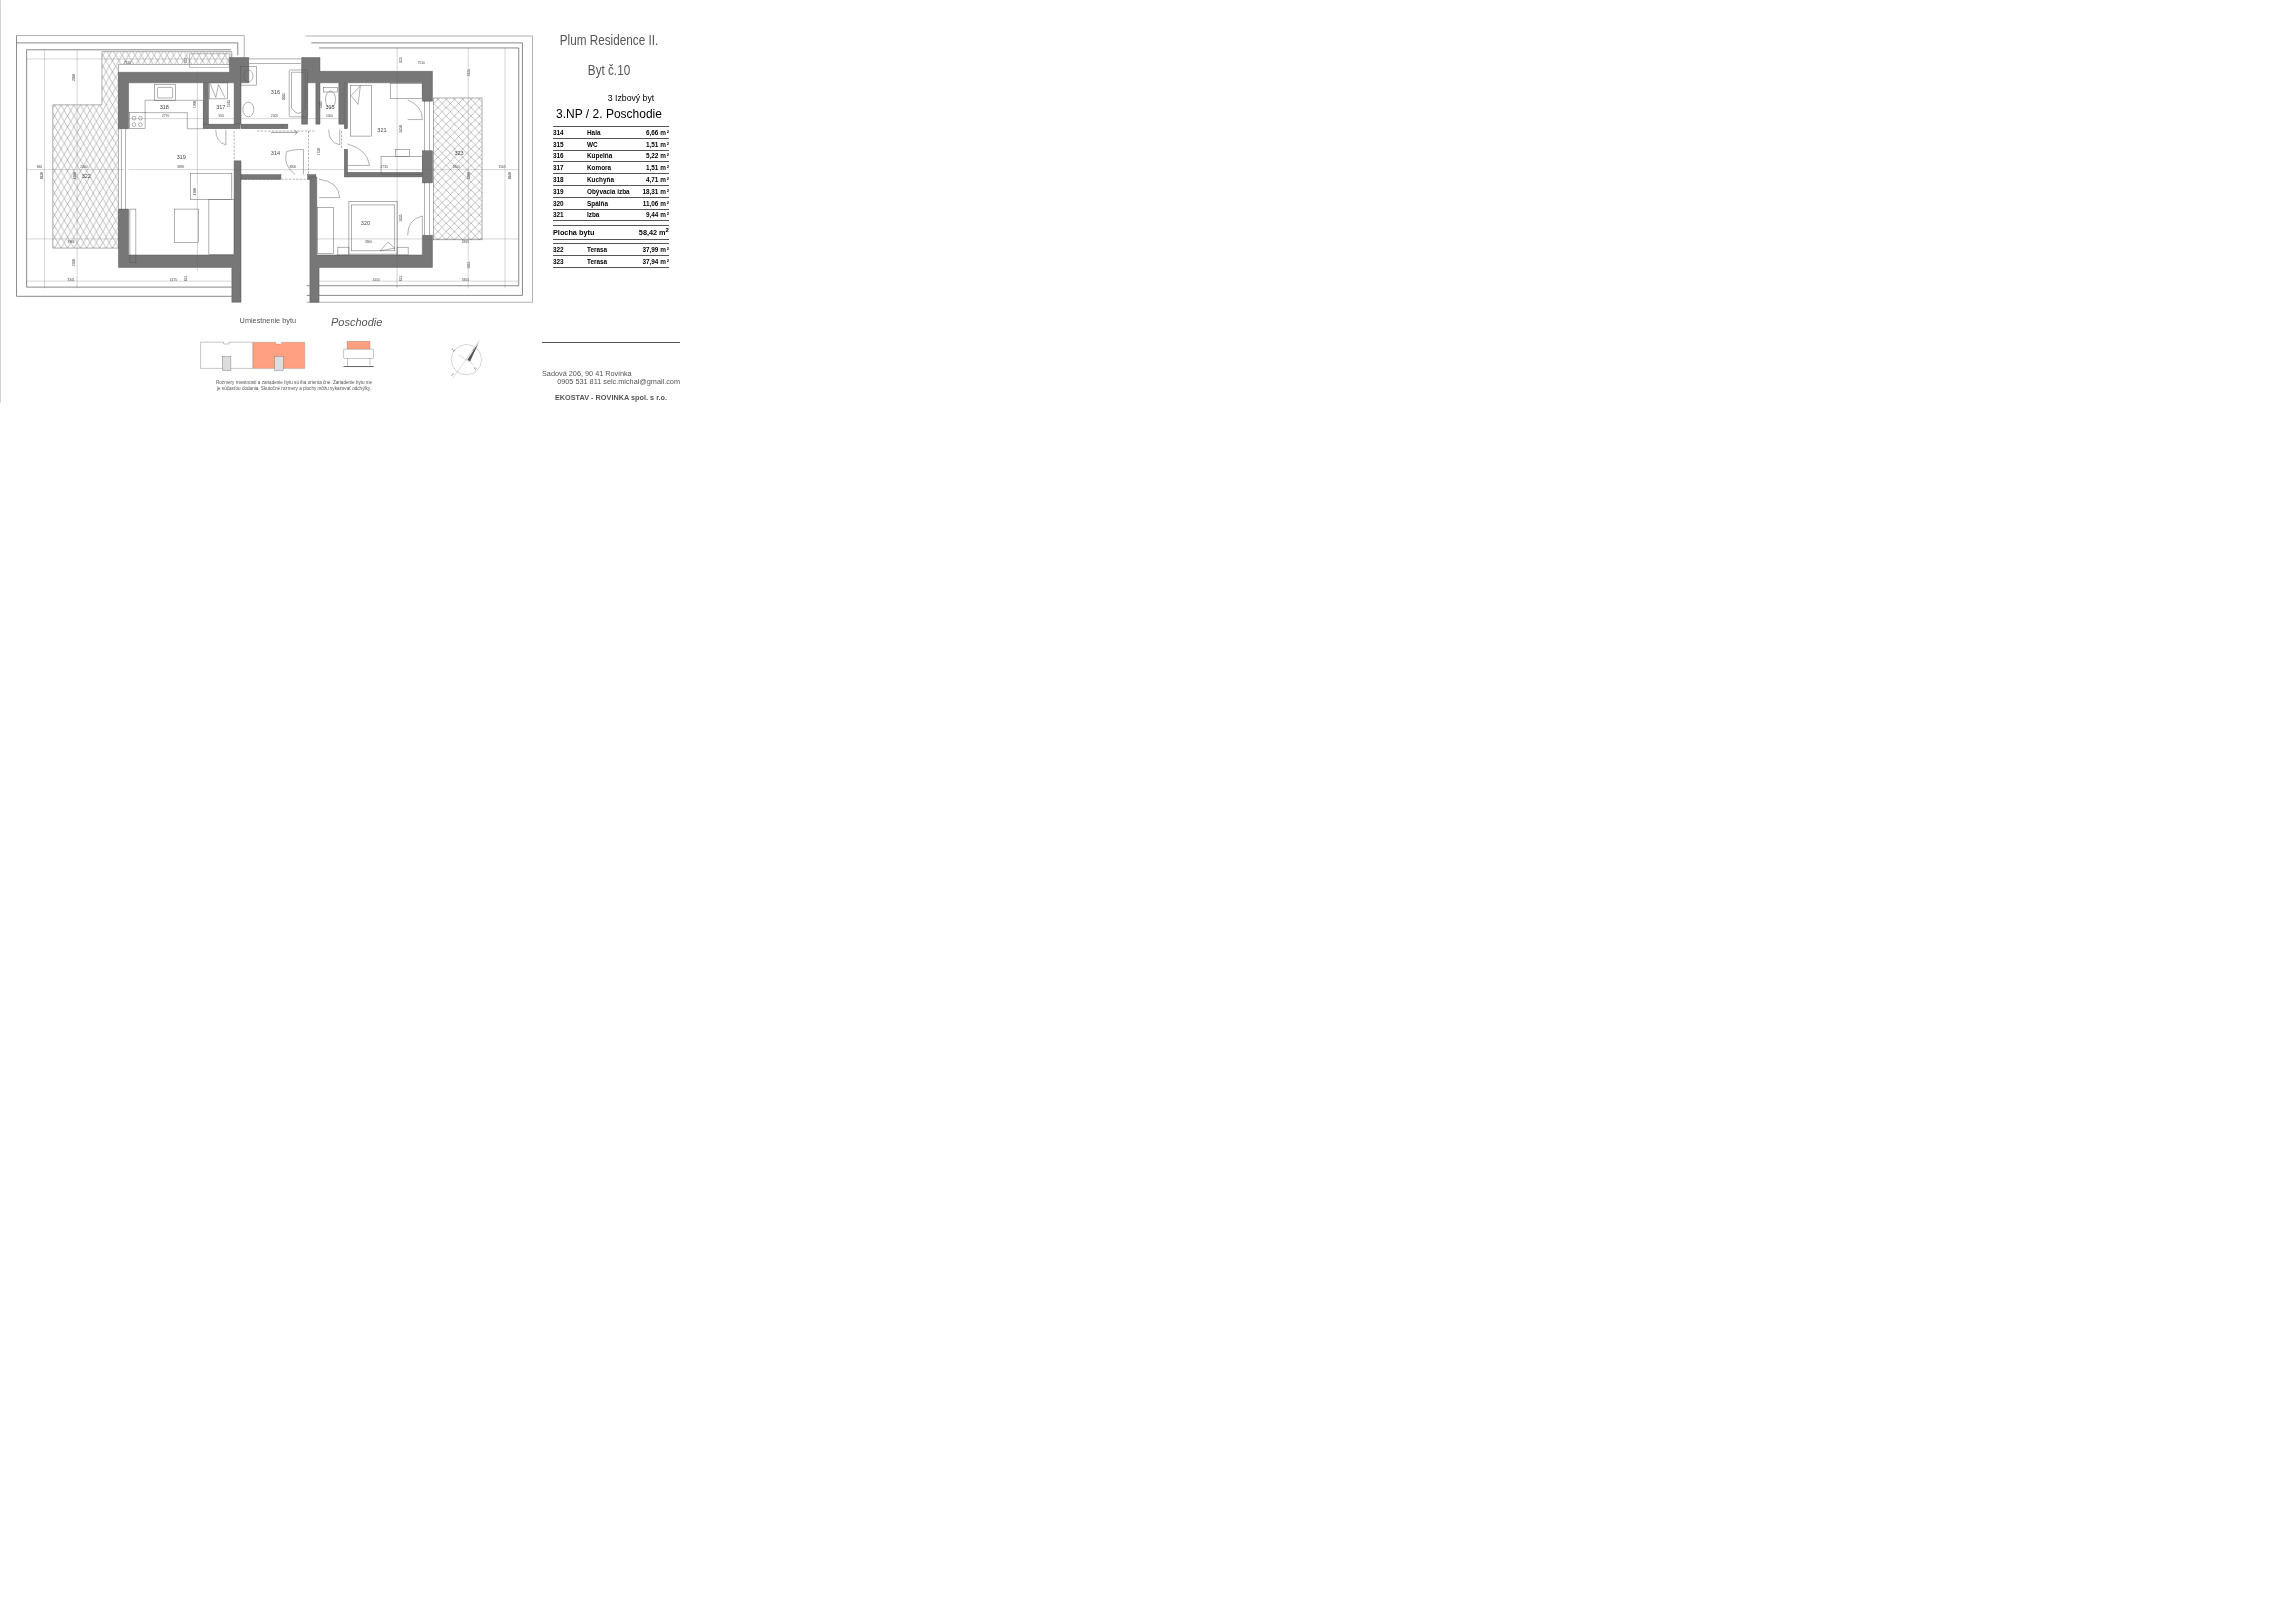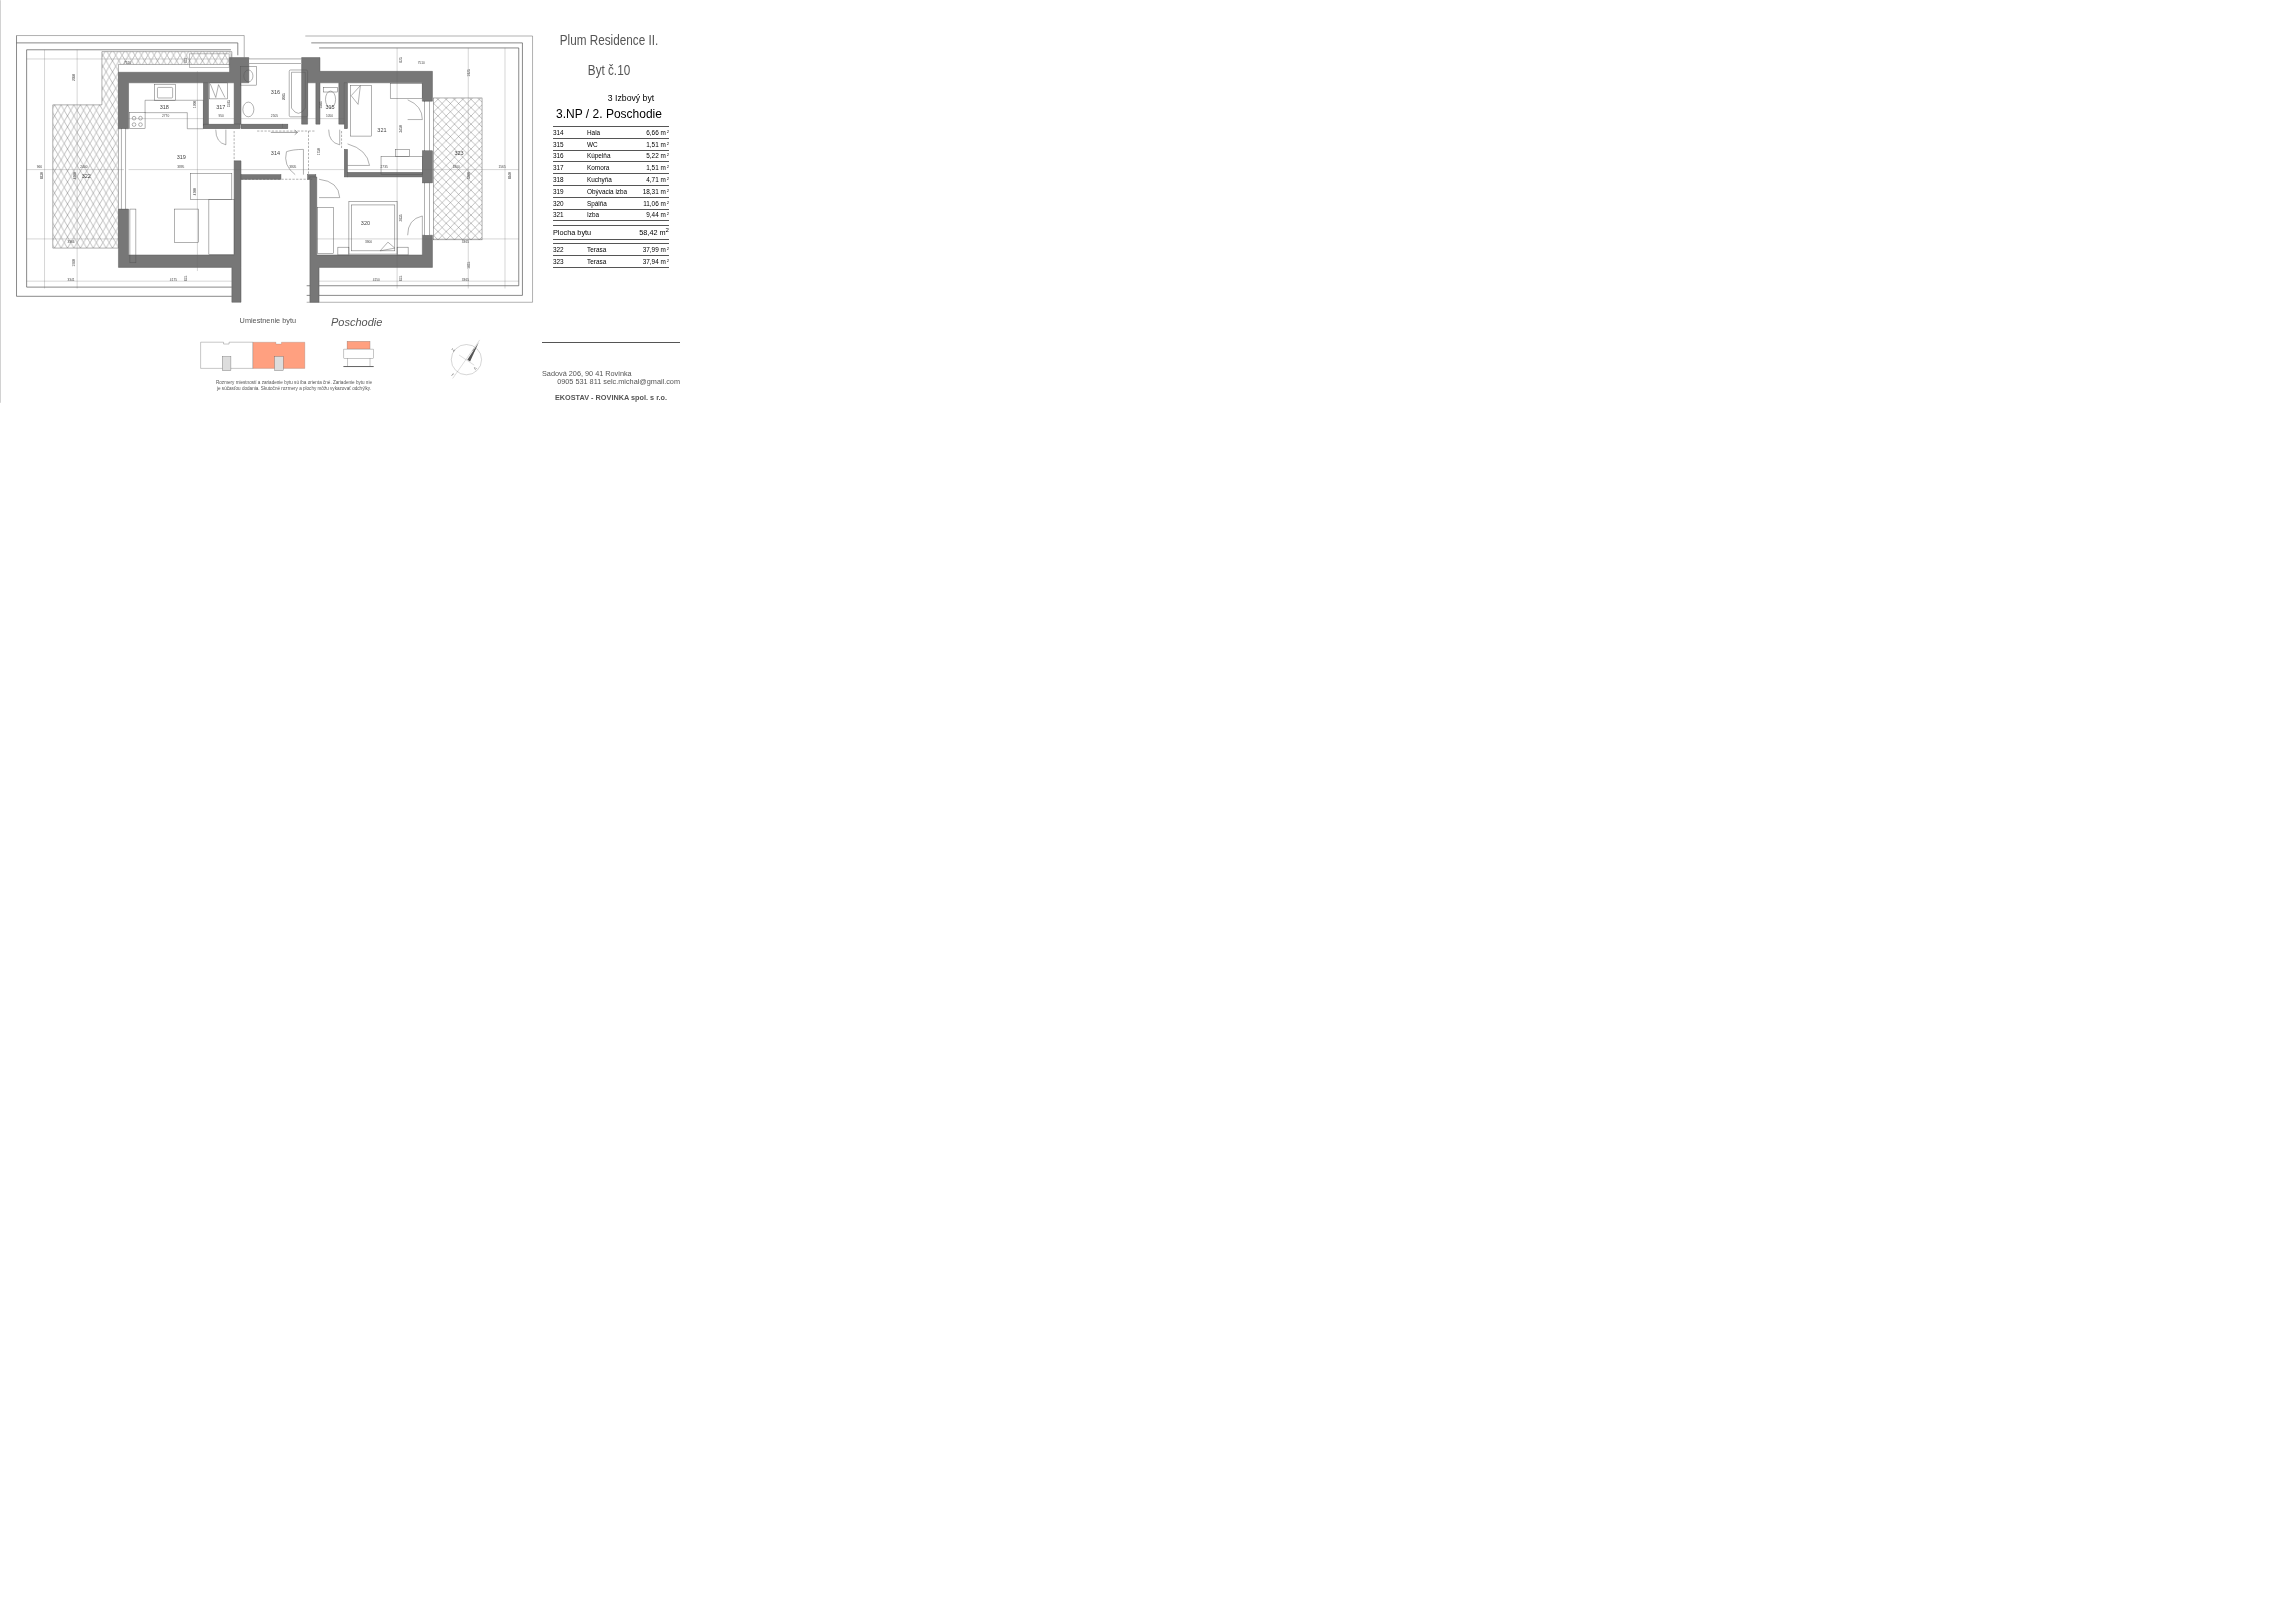--- a/index.html
+++ b/index.html
@@ -2,21 +2,21 @@
 <html style="font-size:7.3px"><head>
 <meta charset="utf-8">
 <style>
   html,body{margin:0;padding:0;background:#fff;}
   body{width:718px;height:403px;position:relative;overflow:hidden;font-family:"Liberation Sans",sans-serif;color:#000;}
   .plan{position:absolute;left:0;top:0;width:718px;height:403px;}
   .title{position:absolute;left:533px;top:33px;width:152px;text-align:center;font-size:13.8px;color:#555;transform:scaleX(0.85);transform-origin:center;}
   .subtitle{position:absolute;left:533px;top:63px;width:152px;text-align:center;font-size:13.8px;color:#555;transform:scaleX(0.85);}
   .type{position:absolute;left:555px;top:93px;width:152px;text-align:center;font-size:8.7px;}
   .floor{position:absolute;left:533px;top:107px;width:152px;text-align:center;font-size:12px;}
-  .rooms{position:absolute;left:553px;top:126px;width:116px;}
+  .rooms{position:absolute;left:553px;top:126px;width:116px;font-weight:bold;}
   .room-row{display:flex;height:10.8px;align-items:center;border-bottom:0.7px solid #555;font-size:6.4px;}
   .room-row .no{width:34px;}
   .room-row .nm{flex:1;}
   .room-row .ar{text-align:right;}
   .room-row sup{font-size:4.1px;vertical-align:2.3px;margin-left:0.9px;}
   .total-row{margin-top:3.2px;border-top:0.7px solid #555;height:13px;display:flex;align-items:center;border-bottom:0.7px solid #555;font-size:7.3px;}
   .total-row .nm{flex:1;}
   .gap{height:3.7px;border-bottom:0.7px solid #555;}
   .company{position:absolute;left:542px;top:342px;width:138px;border-top:0.7px solid #555;}
   .company .name{position:absolute;top:22px;width:138px;text-align:center;font-weight:bold;font-size:7.3px;color:#555;margin-top:28px;}

